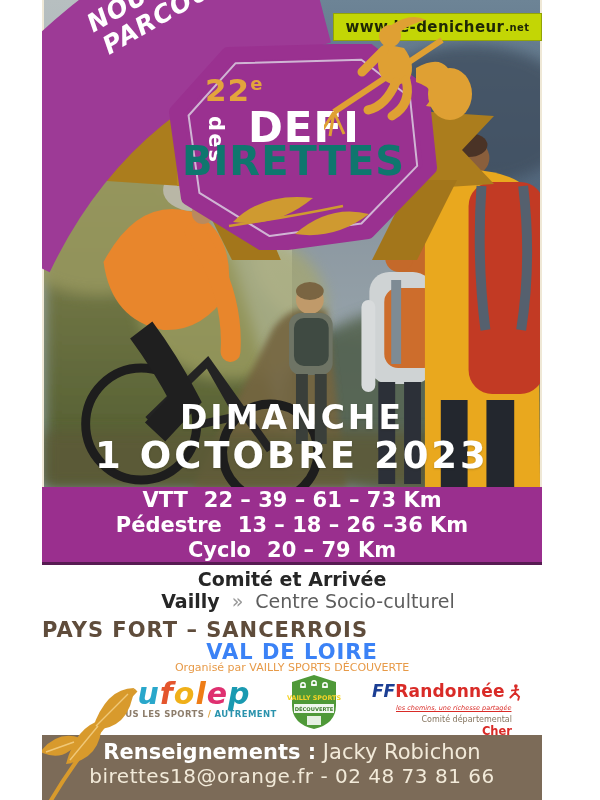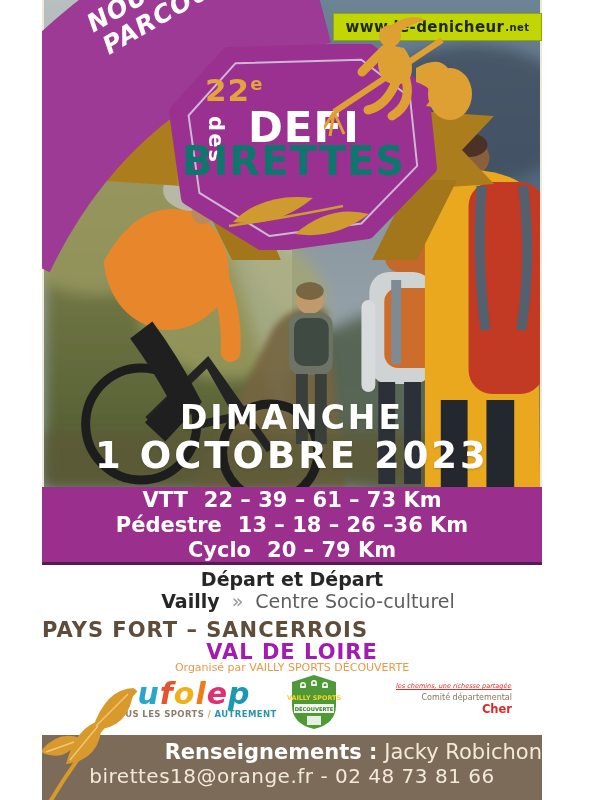--- a/index.html
+++ b/index.html
@@ -39,21 +39,21 @@
   .band{left:0;top:487px;width:500px;height:75px;background:#9a2f8e;border-bottom:3px solid #571b52;
     display:flex;flex-direction:column;justify-content:center;gap:1px;}
   .band .row{display:flex;justify-content:center;gap:16px;color:#fff;font-weight:800;font-size:21px;line-height:24px;white-space:nowrap;}
 
   
   .loc-title{left:0;top:568px;width:500px;text-align:center;color:#262626;font-weight:800;font-size:19px;}
   .loc-line{left:16px;top:590px;width:500px;text-align:center;font-size:19px;color:#5d5d5d;white-space:nowrap;}
   .loc-line .town{font-weight:800;color:#262626;}
   .loc-line .sep{color:#9a9a9a;margin:0 6px;}
   .region1{left:0;top:618px;width:500px;color:#5f4c3b;font-weight:800;font-size:21px;letter-spacing:1px;white-space:nowrap;}
-  .region2{left:0;top:640px;width:500px;text-align:center;color:#a21caf;font-weight:800;font-size:21px;letter-spacing:1px;}
+  .region2{left:0;top:640px;width:500px;text-align:center;color:#3b82f6;font-weight:800;font-size:21px;letter-spacing:1px;}
   .organizer{left:0;top:661px;width:500px;text-align:center;color:#e79a48;font-size:11px;white-space:nowrap;}
 
   
   .ufolep{left:62px;top:679px;width:180px;text-align:center;}
   .ufolep .word{font-size:30px;font-weight:800;font-style:italic;line-height:30px;letter-spacing:1px;}
   .ufolep .word span{display:inline-block;}
   .uf-u{color:#29a7cb;} .uf-f{color:#e4552d;} .uf-o{color:#f0b019;} .uf-l{color:#ee7d16;} .uf-e{color:#df3070;} .uf-p{color:#1a9ab1;}
   .ufolep .tag{font-size:8.5px;font-weight:700;letter-spacing:.4px;white-space:nowrap;}
   .ufolep .tagl{color:#8d7d6b;} .ufolep .slash{color:#e0a23c;font-weight:800;} .ufolep .tagr{color:#2a93ad;}
   .vailly-logo{left:243px;top:670px;width:58px;height:64px;}
@@ -61,21 +61,21 @@
   .ffr{left:330px;top:681px;width:150px;}
   .ffr .row1{display:flex;align-items:flex-start;white-space:nowrap;}
   .ffr .ff{color:#1c3f94;font-weight:800;font-style:italic;font-size:17px;}
   .ffr .rand{color:#d92b27;font-weight:800;font-size:17px;letter-spacing:.2px;}
   .ffr .slogan{font-size:6.5px;color:#d92b27;font-style:italic;text-decoration:underline;margin-top:1px;white-space:nowrap;padding-left:24px;}
   .ffr .committee{font-size:8px;color:#85755f;text-align:right;margin-top:3px;margin-right:10px;}
   .ffr .dept{font-size:11.5px;color:#d92b27;font-weight:800;text-align:right;margin-right:10px;}
 
   
   .footer{left:0;top:735px;width:500px;height:65px;background:#7c6b58;}
-  .footer-line1{left:0;top:740px;width:500px;text-align:right;font-size:21px;color:#f2ead9;white-space:nowrap;}
+  .footer-line1{left:0;top:740px;width:500px;text-align:center;font-size:21px;color:#f2ead9;white-space:nowrap;}
   .footer-line1 .lbl{font-weight:800;color:#ffffff;}
   .footer-line2{left:0;top:764px;width:500px;text-align:center;font-size:20px;color:#f2ead9;letter-spacing:.5px;white-space:nowrap;}
   .leaf-branch{left:-6px;top:686px;width:110px;height:118px;}
 </style>
 </head>
 <body>
 
 <div class="poster">
 
   <svg class="photo" viewBox="0 0 500 487" preserveAspectRatio="none">
@@ -216,21 +216,21 @@
     <div class="row">
       <span>Pédestre</span>
         <span>13 – 18 – 26 –36 Km</span>
     </div>
     <div class="row">
       <span>Cyclo</span>
         <span>20 – 79 Km</span>
     </div>
   </div>
 
-  <div class="abs loc-title">Départ et Départ</div>
+  <div class="abs loc-title">Comité et Arrivée</div>
   <div class="abs loc-line">
     <span class="town">Vailly</span>
     <span class="sep">»</span>
     <span>Centre Socio-culturel</span>
   </div>
 
   <div class="abs region1">PAYS FORT – SANCERROIS</div>
   <div class="abs region2">VAL DE LOIRE</div>
   <div class="abs organizer">Organisé par VAILLY SPORTS DÉCOUVERTE</div>
 
@@ -254,20 +254,30 @@
         <circle cx="40" cy="15" r="2.2"></circle>
       <path d="M15,17 L21,17 M26,15 L32,15 M37,17 L43,17"></path>
     </g>
     <text x="29" y="30" font-size="6.4" font-weight="bold" fill="#f5d327" text-anchor="middle">VAILLY SPORTS</text>
     <rect x="9" y="34" width="40" height="9" fill="#ffffff" opacity="0.92"></rect>
     <text x="29" y="40.5" font-size="5.2" font-weight="bold" fill="#3f7c2d" text-anchor="middle">DÉCOUVERTE</text>
     <rect x="22" y="46" width="14" height="9" fill="#ffffff" opacity="0.85"></rect>
   </svg>
 
   <div class="abs ffr">
+    <div class="row1">
+      <span class="ff">FF</span>
+      <span class="rand">Randonnée</span>
+      <svg width="18" height="22" viewBox="0 0 18 22" style="margin-left:3px;">
+        <g stroke="#d92b27" stroke-width="2.4" fill="none" stroke-linecap="round">
+          <circle cx="10" cy="3.5" r="2.4" fill="#d92b27" stroke="none"></circle>
+          <path d="M10,6 L9,12 M9,12 L3,18 M9,12 L14,17 L13,21 M5,9 L13,8"></path>
+        </g>
+      </svg>
+    </div>
     <div class="slogan">les chemins, une richesse partagée</div>
     <div class="committee">Comité départemental</div>
     <div class="dept">Cher</div>
   </div>
 
   <div class="abs footer"></div>
   <div class="abs footer-line1">
     <span class="lbl">Renseignements :</span>
     <span>Jacky Robichon</span>
   </div>

